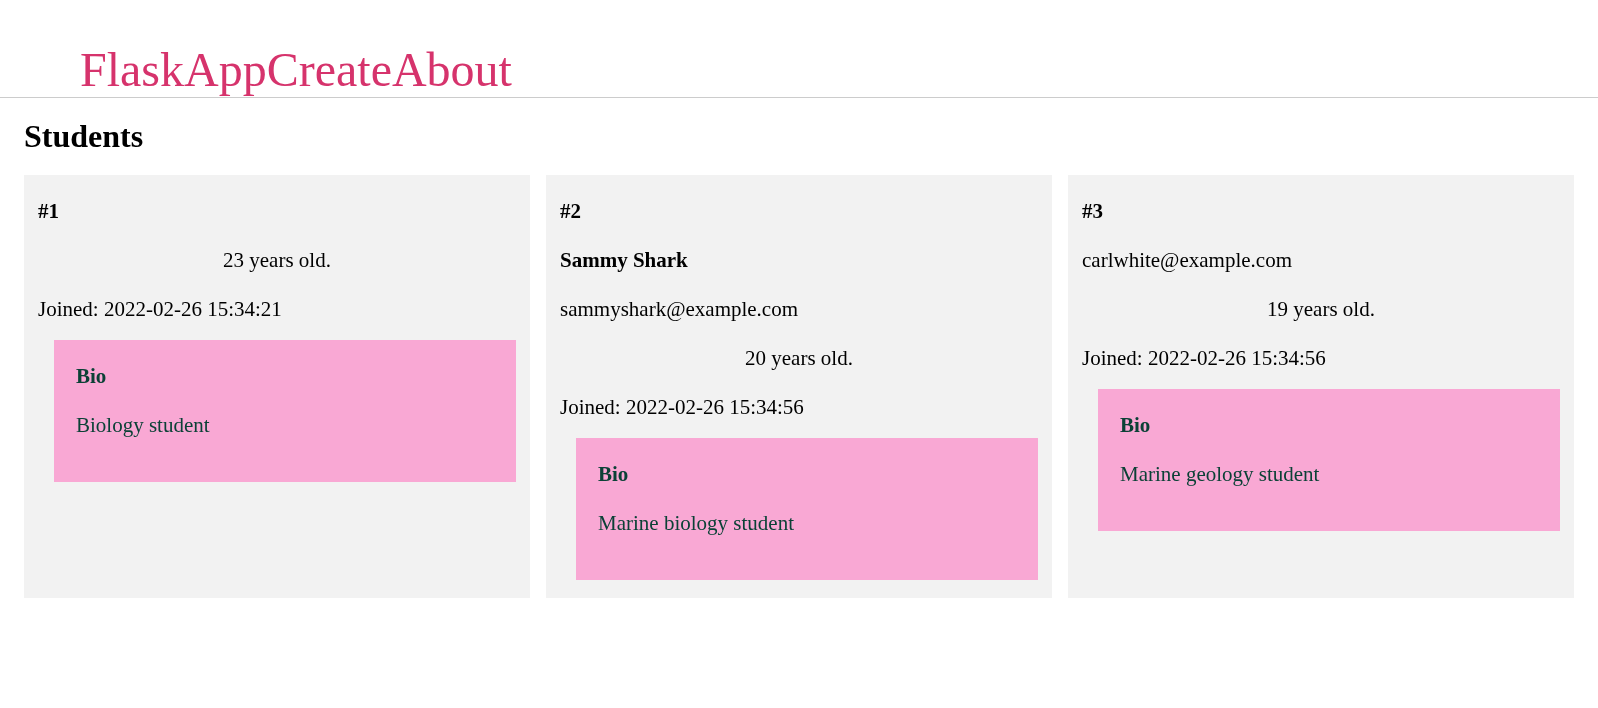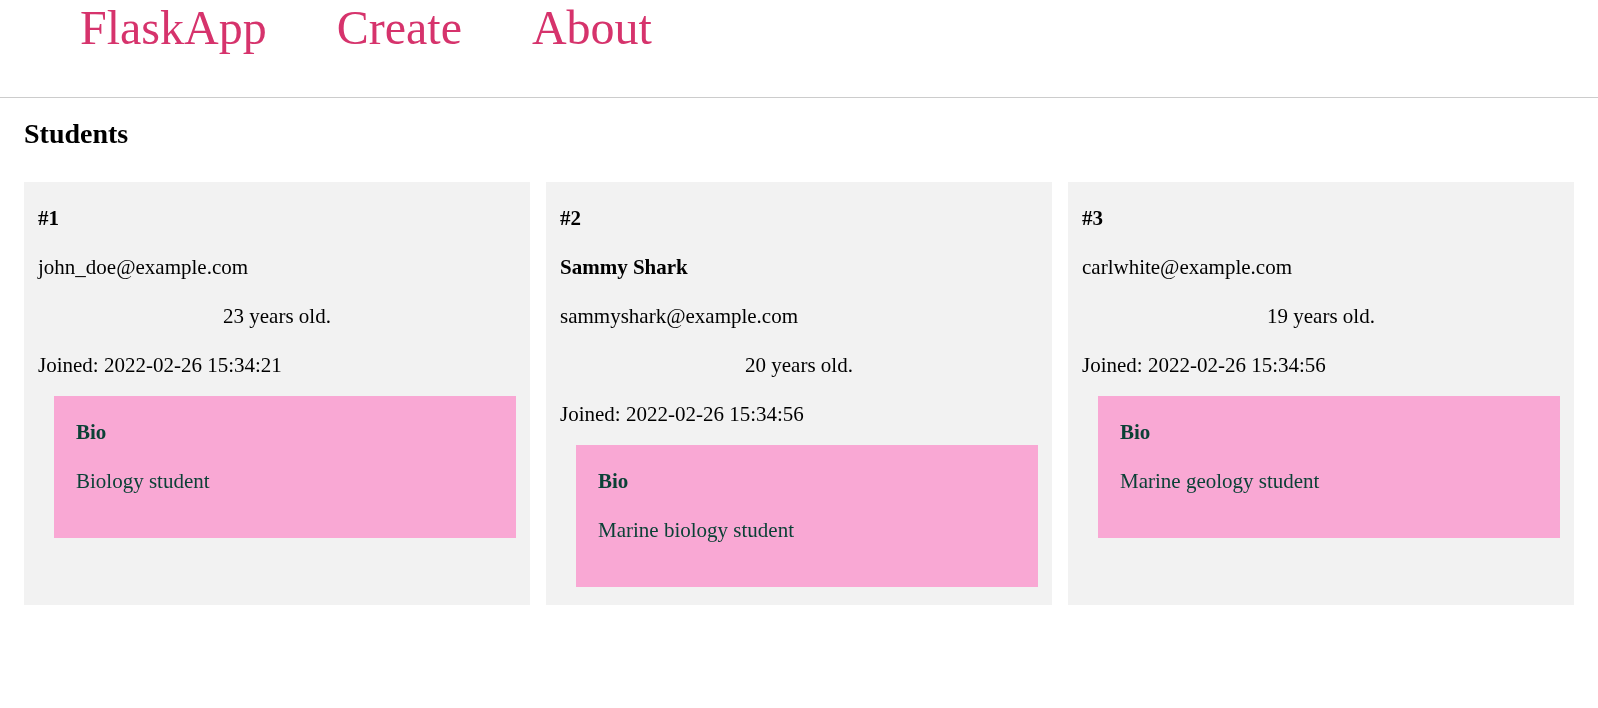--- a/index.html
+++ b/index.html
@@ -7,40 +7,39 @@
       margin: 0;
       padding: 0;
     }
     body {
       font-family: Georgia, 'Times New Roman', Times, serif;
       background: #ffffff;
       color: #000000;
     }
     .navbar {
       display: flex;
-      align-items: flex-start;
+      align-items: flex-end;
       padding: 0 80px;
       border-bottom: 1px solid #cccccc;
-      gap: 70px;
       height: 98px;
     }
     .nav-link {
       font-size: 48px;
       color: #d6336c;
       text-decoration: none;
       cursor: pointer;
     }
     .content {
       padding: 20px 24px;
     }
     .page-title {
-      font-size: 28px;
+      font-size: 32px;
       font-weight: bold;
       color: #000000;
-      margin-bottom: 32px;
+      margin-bottom: 20px;
       font-family: Georgia, 'Times New Roman', Times, serif;
     }
     .cards {
       display: flex;
       gap: 16px;
     }
     .student-card {
       flex: 1;
       background: #f2f2f2;
       padding: 20px 14px 18px 14px;
@@ -91,21 +90,20 @@
   <a class="nav-link">Create</a>
   <a class="nav-link">About</a>
 </nav>
 
 <div class="content">
   <h1 class="page-title">Students</h1>
   <div class="cards">
 
     <div class="student-card">
       <p class="student-id"><span>#</span><span>1</span></p>
-      <p class="student-email">john_doe@example.com</p>
       <p class="student-age"><span>23</span><span> years old.</span></p>
       <p class="student-joined"><span>Joined: </span><span>2022-02-26 15:34:21</span></p>
       <div class="bio-box">
         <p class="bio-heading">Bio</p>
         <p class="bio-text">Biology student</p>
       </div>
     </div>
 
     <div class="student-card">
       <p class="student-id"><span>#</span><span>2</span></p>

